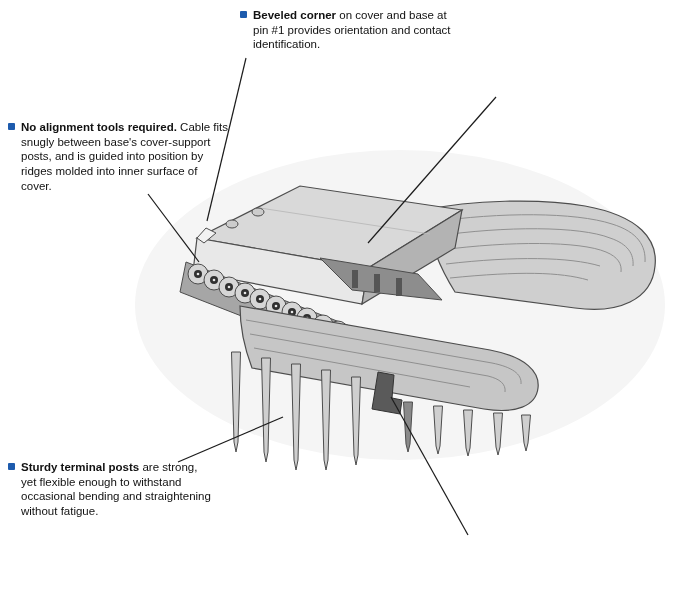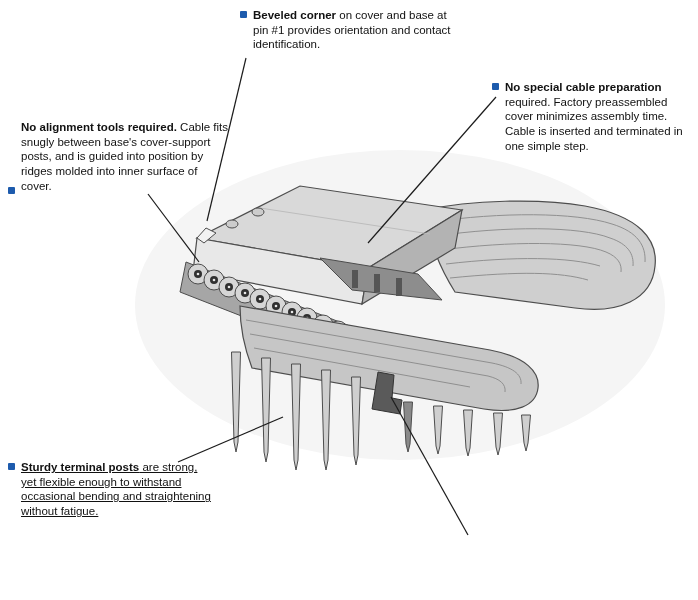--- a/index.html
+++ b/index.html
@@ -25,22 +25,22 @@
     margin-top:3px;
     flex:0 0 auto;
     border-radius:1px;
     background:#1d5bad;
   }
   .callout p { margin:0; }
   .callout b { font-weight:bold; }
   
   .c0 { left:240px; top:8px;   width:218px; }
   .c1 { left:492px; top:80px;  width:198px; }
-  .c2 { left:8px;   top:120px; width:222px;align-items:flex-end; }
-  .c3 { left:8px;   top:460px; width:206px;text-decoration:underline; }
+  .c2 { left:8px;   top:120px; width:222px; }
+  .c3 { left:8px;   top:460px; width:206px; }
   .c4 { left:462px; top:530px; width:226px; }
 </style>
 </head>
 <body>
 
 <div class="stage">
 
   <svg class="art" width="698" height="600" viewBox="0 0 698 600">
 
     <ellipse cx="400" cy="305" rx="265" ry="155" fill="#f5f5f5"></ellipse>
@@ -136,24 +136,20 @@
       <line x1="178" y1="462" x2="283" y2="417" stroke="#1c1c1c"></line>
       <line x1="468" y1="535" x2="391" y2="397" stroke="#1c1c1c"></line>
     </g>
   </svg>
 
   <div class="callout c0">
     <span class="bullet" style="background: rgb(29, 91, 173);"></span>
     <p><b>Beveled corner</b><span> on cover and base at pin #1 provides orientation and contact identification.</span></p>
   </div>
 
-  <div class="callout c1">
-    <span class="bullet" style="background: rgb(29, 91, 173);"></span>
-    <p><b>No special cable preparation</b><span> required. Factory preassembled cover minimizes assembly time. Cable is inserted and terminated in one simple step.</span></p>
-  </div>
 
   <div class="callout c2">
     <span class="bullet" style="background: rgb(29, 91, 173);"></span>
     <p><b>No alignment tools required.</b><span> Cable fits snugly between base's cover-support posts, and is guided into position by ridges molded into inner surface of cover.</span></p>
   </div>
 
   <div class="callout c3">
     <span class="bullet" style="background: rgb(29, 91, 173);"></span>
     <p><b>Sturdy terminal posts</b><span> are strong, yet flexible enough to withstand occasional bending and straightening without fatigue.</span></p>
   </div>

